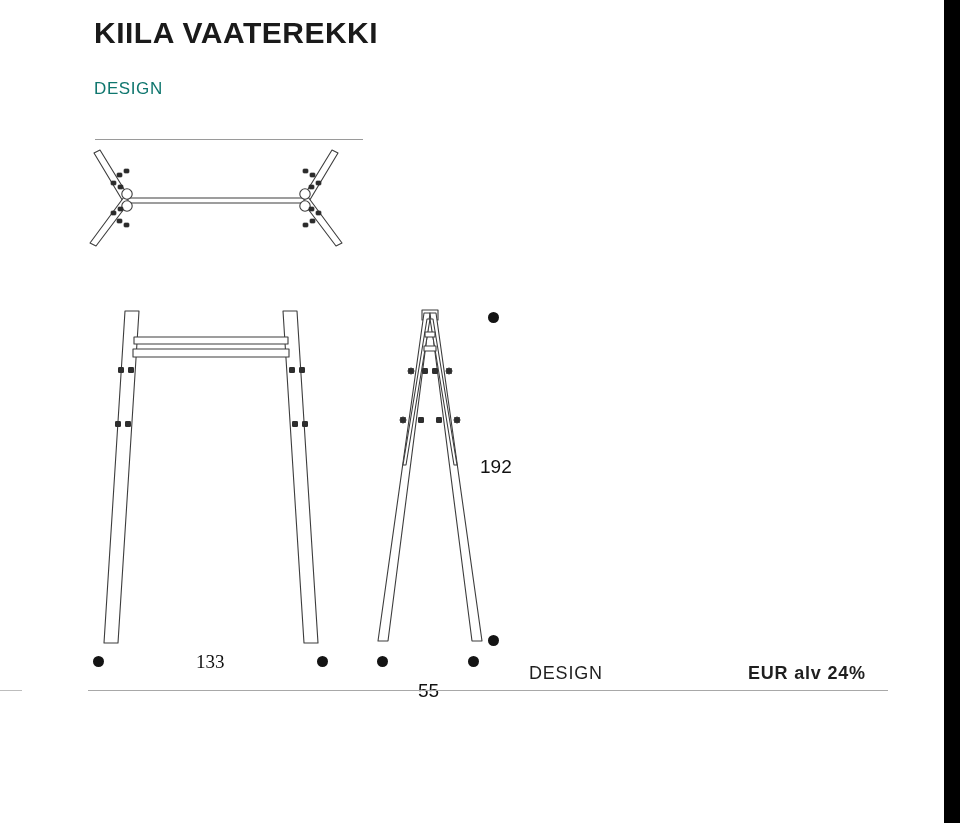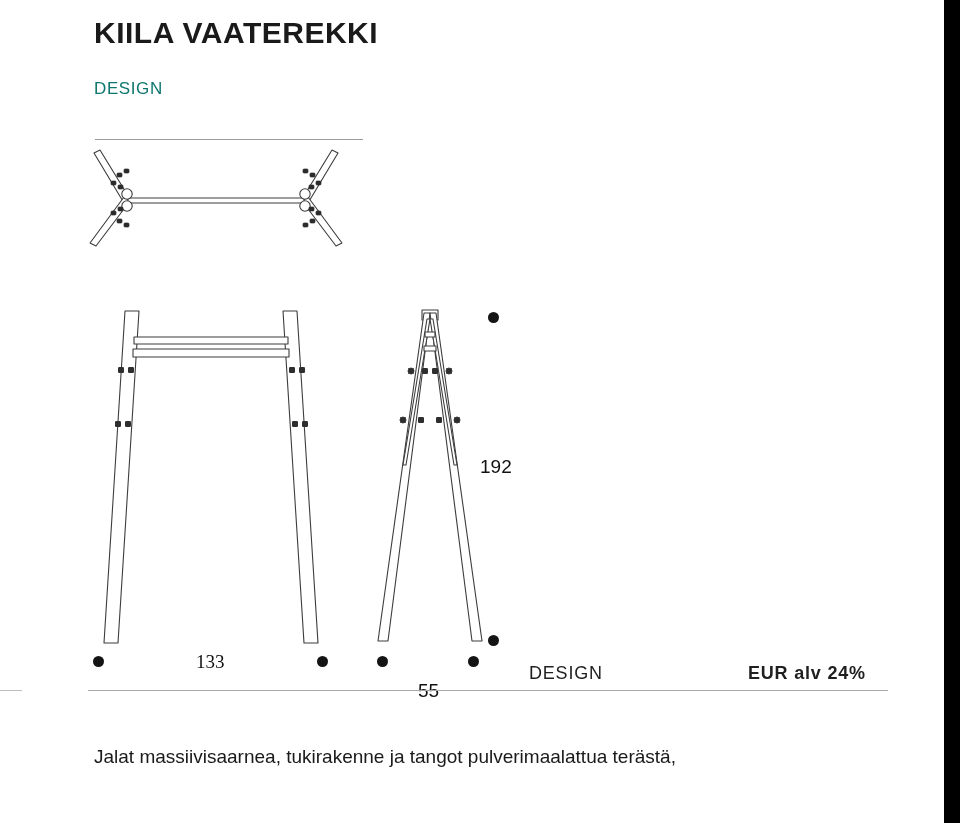--- a/index.html
+++ b/index.html
@@ -265,19 +265,18 @@
   <div class="dim-dot" style="left:468px; top:656px;"></div>
   <div class="dim-label" style="left:418px; top:680px;">55</div>
 
   <div class="col-heading col-koodi">DESIGN</div>
   <div class="col-heading col-price">EUR alv 24%</div>
 
   <div class="table-rule"></div>
   <div class="table-rule-left"></div>
 
   <div class="description">
-    <div>Jalat massiivisaarnea, tukirakenne ja tangot pulverimaalattua terästä,</div>
   </div>
 
 </div>
 
 <div class="page-edge-hairline"></div>
 <div class="page-edge-band"></div>
 
 </body></html>

